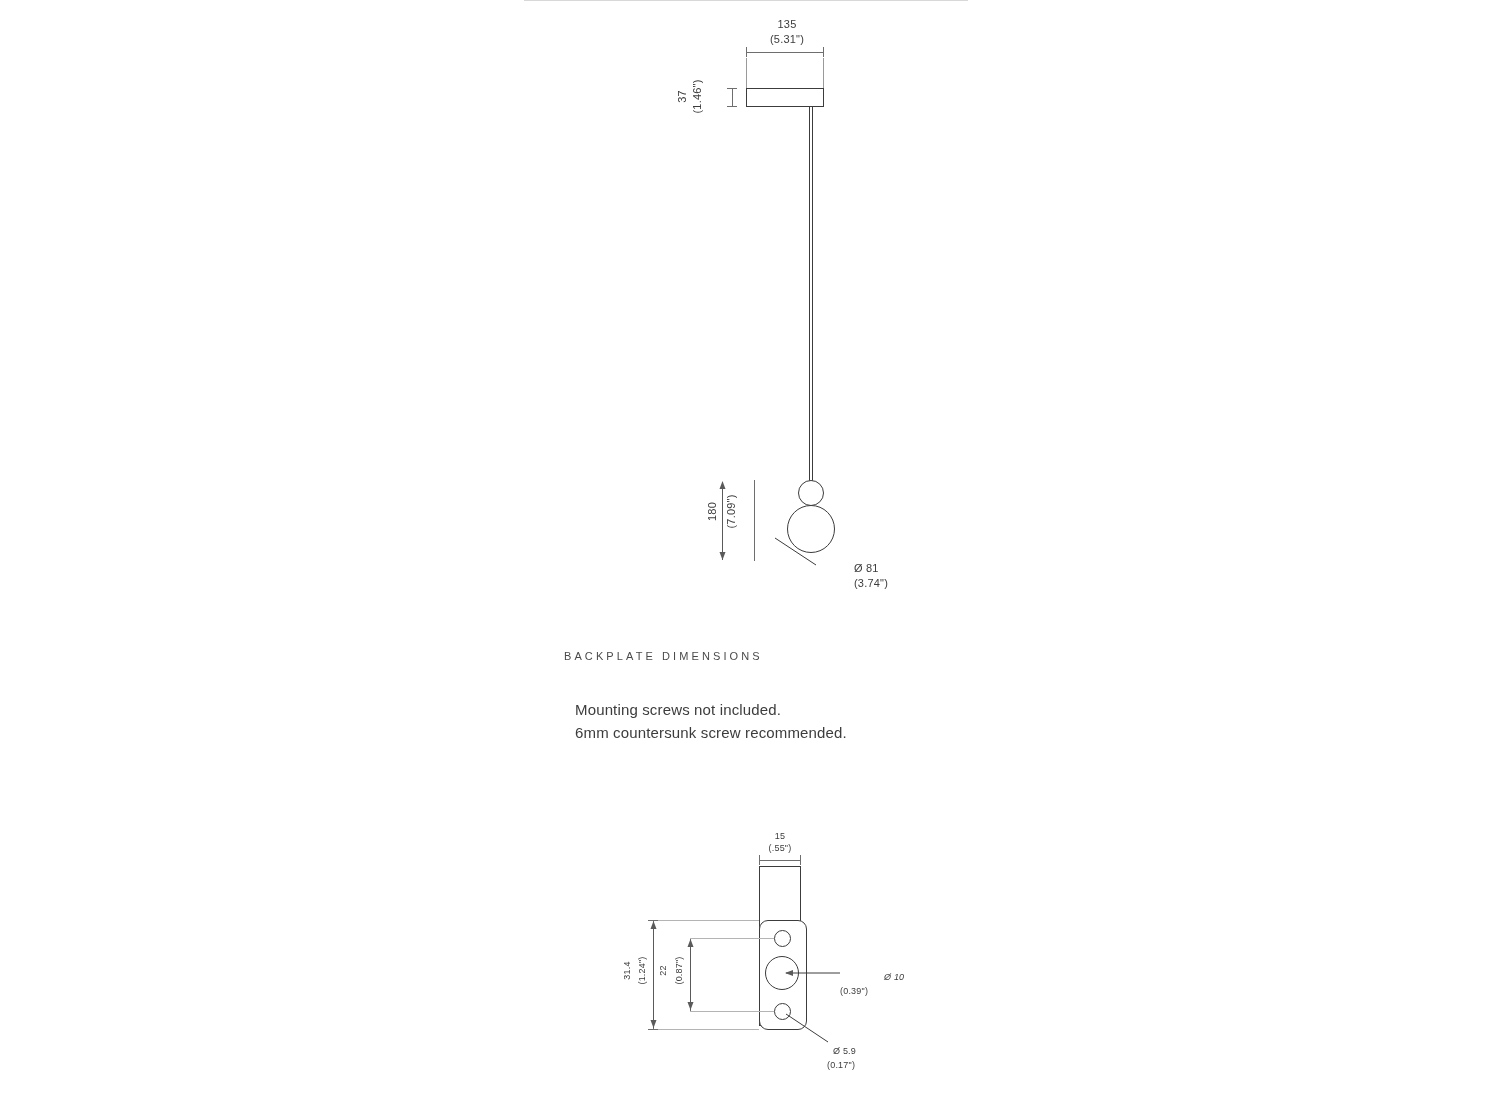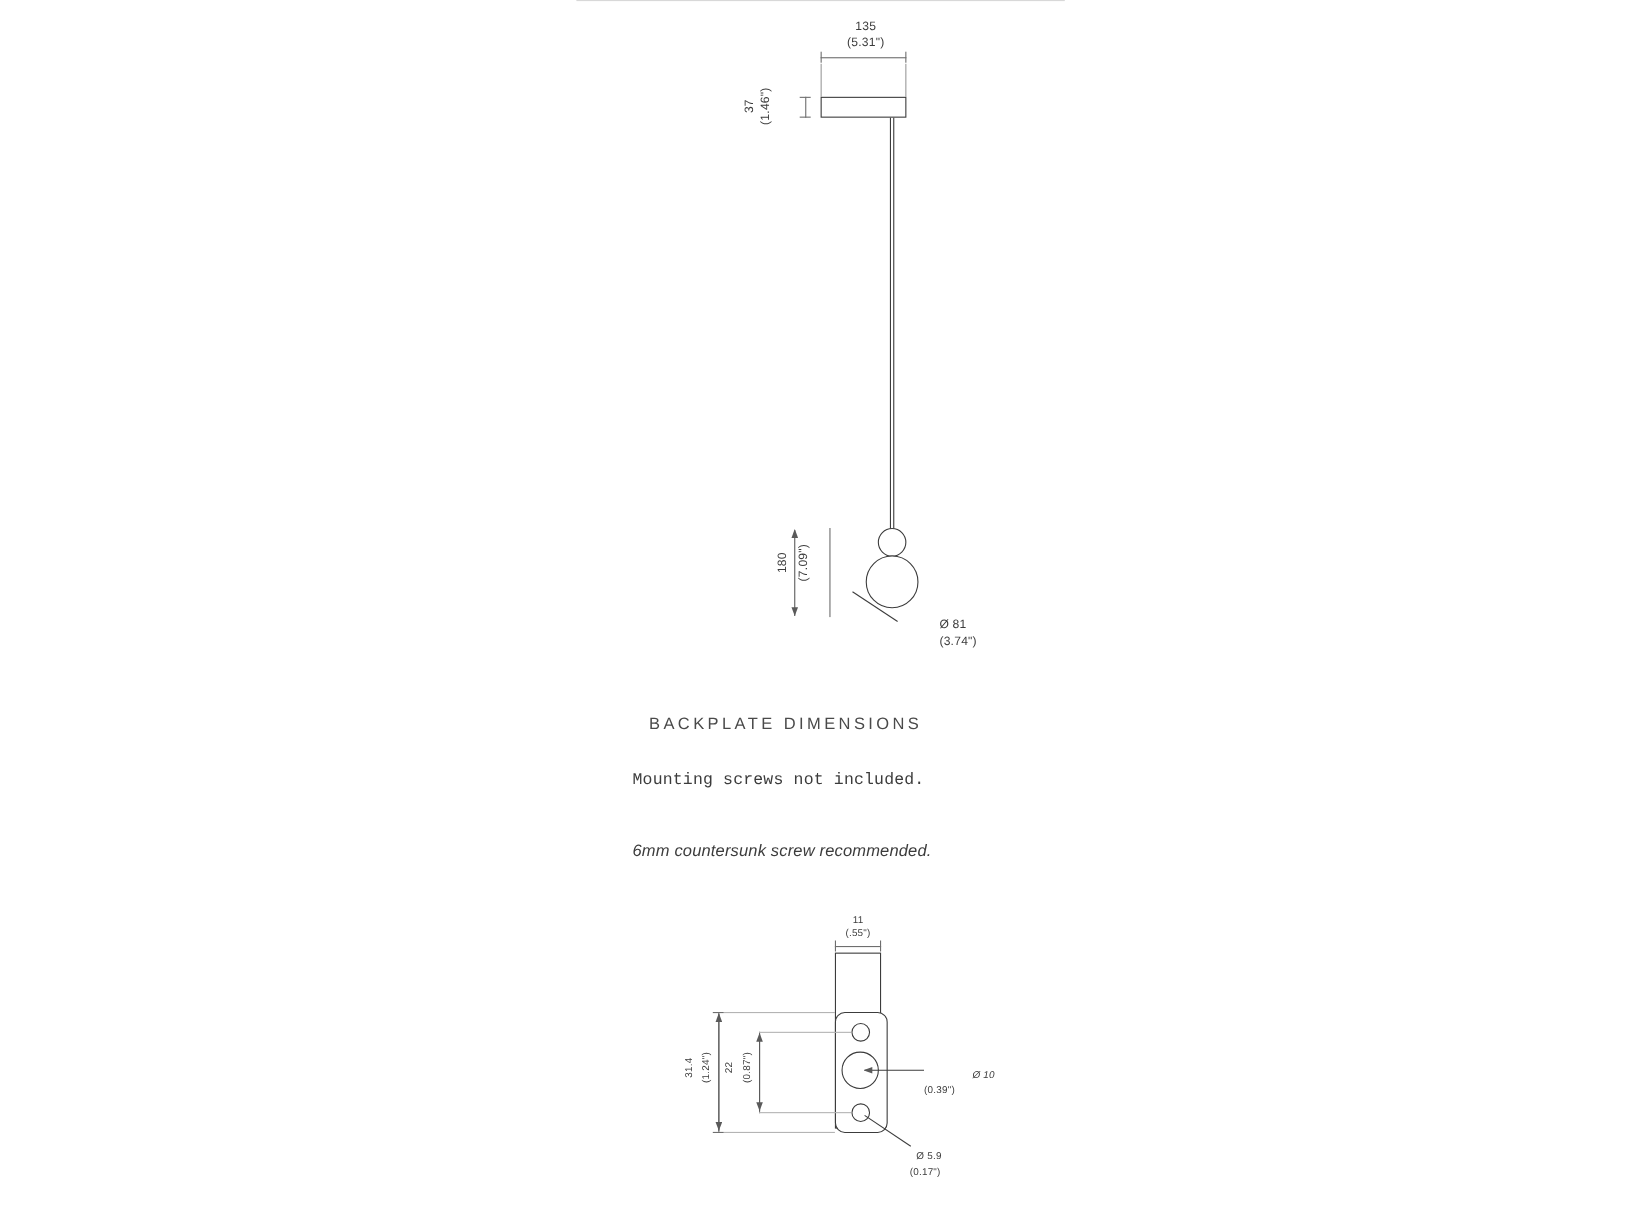--- a/index.html
+++ b/index.html
@@ -59,37 +59,37 @@
   .canopy {
     position: absolute;
     border: 1px solid #3c3c3c;
     background: #fff;
     box-sizing: border-box;
   }
 
   
   .section-title {
     position: absolute;
-    left: 590px;
+    left: 564px;
     top: 650px;
-    font-size: 15px;
+    font-size: 11px;
     letter-spacing: 3.1px;
     color: #4a4a4a;
     font-weight: 400;
   }
   .note {
     position: absolute;
     left: 575px;
     font-size: 15px;
     line-height: 24px;
     color: #3c3c3c;
     letter-spacing: .15px;
   }
-  .note.l1 { top: 698px; font-family: Liberation Mono, monospace; }
-  .note.l2 { top: 762px; font-style: italic; }
+  .note.l1 { top: 698px; }
+  .note.l2 { top: 721px; }
 
   
   #backplate { position: absolute; left: 0; top: 0; width: 1488px; height: 1116px; }
 
   .bp-rect {
     position: absolute;
     border: 1px solid #3c3c3c;
     background: #fff;
     box-sizing: border-box;
   }
@@ -157,21 +157,21 @@
     <div class="dim" style="left:822px; top:562px;">Ø 81</div>
     <div class="dim" style="left:822px; top:577px;">(3.74")</div>
   </div>
 
   <div class="section-title">BACKPLATE DIMENSIONS</div>
   <div class="note l1">Mounting screws not included.</div>
   <div class="note l2">6mm countersunk screw recommended.</div>
 
   <div id="backplate">
 
-    <div class="dim small center" style="left:735px; top:831px; width:90px;">11</div>
+    <div class="dim small center" style="left:735px; top:831px; width:90px;">15</div>
     <div class="dim small center" style="left:735px; top:843px; width:90px;">(.55")</div>
 
     <div class="ln h ext" style="left:759px; top:860px; width:42px;"></div>
     <div class="ln v ext" style="left:759px; top:855px; height:10px;"></div>
     <div class="ln v ext" style="left:800px; top:855px; height:10px;"></div>
 
     <div class="bp-rect" style="left:759px; top:866px; width:42px; height:160px;"></div>
 
     <div class="bp-plate" style="left:759px; top:920px; width:48px; height:110px;"></div>
 

